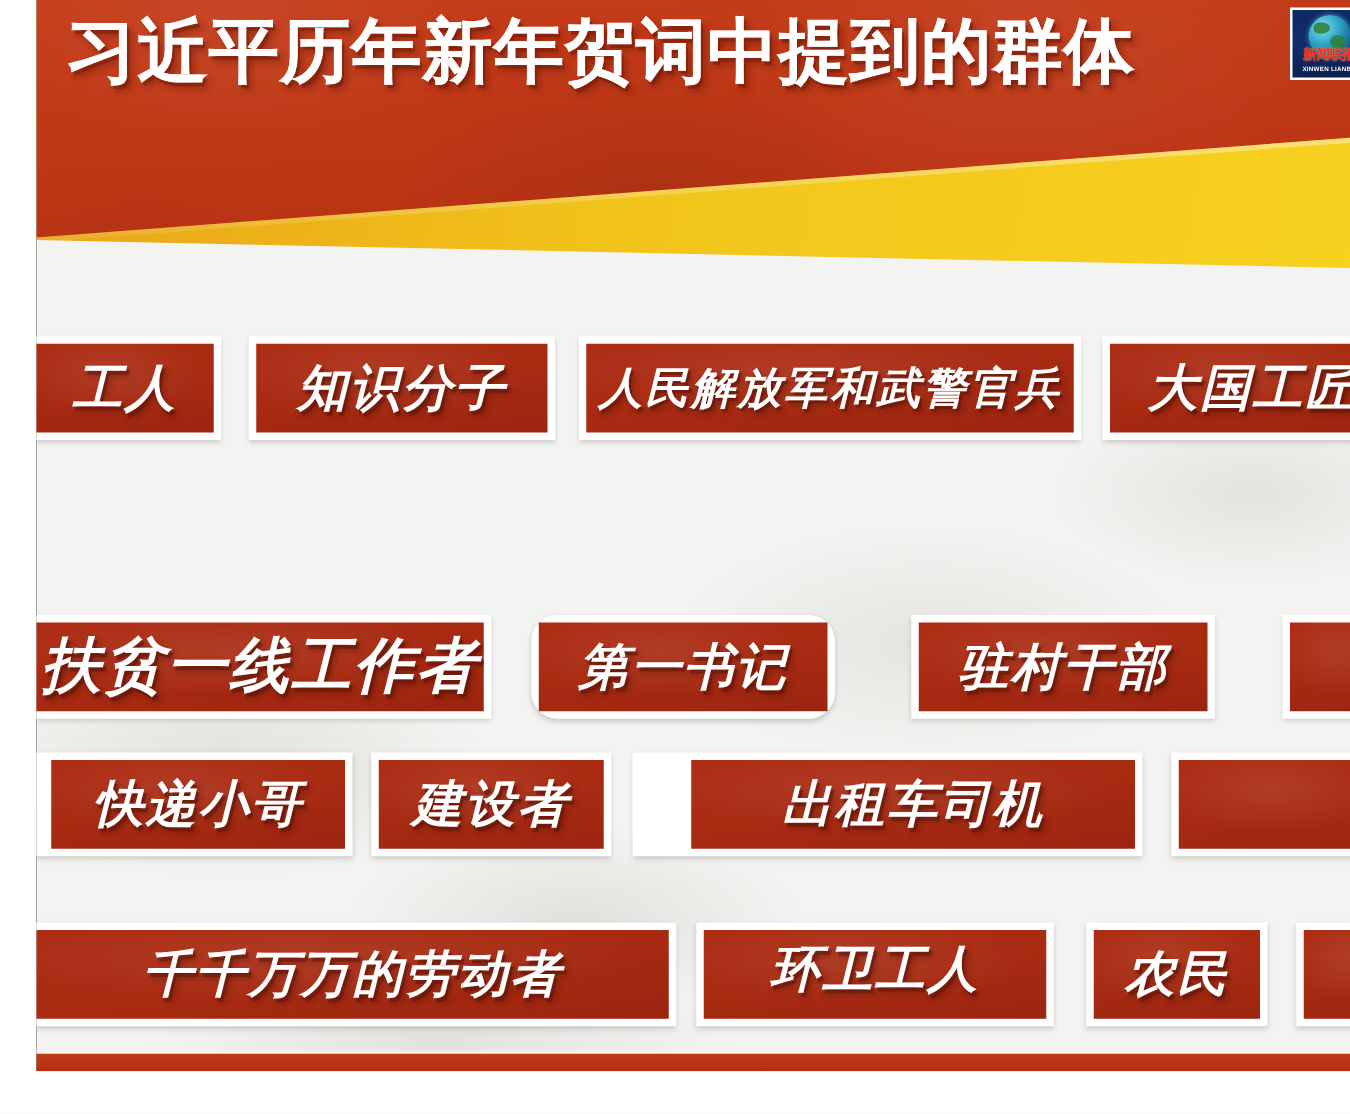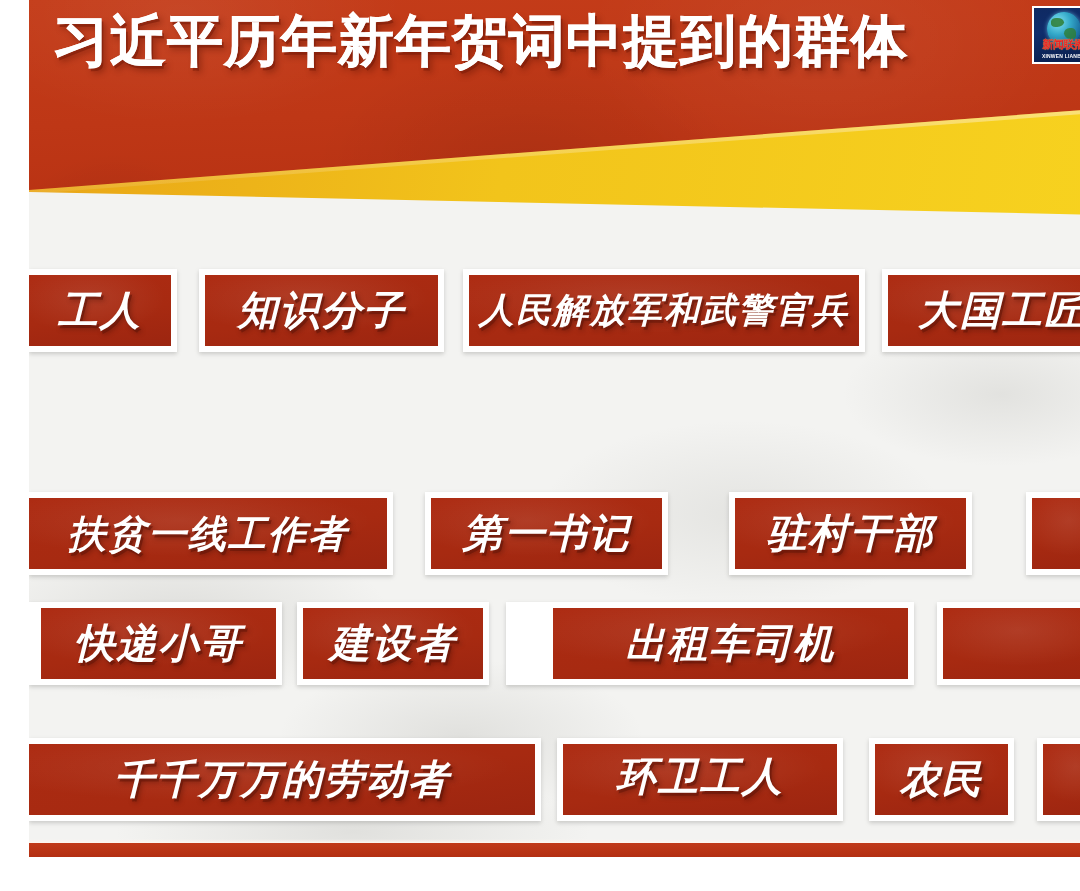--- a/index.html
+++ b/index.html
@@ -286,24 +286,24 @@
         </div>
         <div class="tag" style="position: absolute; left: 853px; top: 0px; width: 240px; height: 83px;">
           <div class="tag-inner">
             <div class="tag-text" style="font-size: 40px;">大国工匠</div>
           </div>
         </div>
       </div>
       <div class="row" style="top: 492px; height: 83px;">
         <div class="tag" style="position: absolute; left: 0px; top: 0px; width: 364px; height: 83px; padding-left: 0px;">
           <div class="tag-inner">
-            <div class="tag-text" style="font-size: 38px;">扶贫一线工作者</div>
-          </div>
-        </div>
-        <div class="tag" style="position: absolute; left: 396px; top: 0px; width: 243px; height: 83px;">
+            <div class="tag-text" style="font-size: 48px;">扶贫一线工作者</div>
+          </div>
+        </div>
+        <div class="tag" style="position: absolute; left: 396px; top: 0px; width: 243px; height: 83px; border-radius: 21px;">
           <div class="tag-inner">
             <div class="tag-text" style="font-size: 40px;">第一书记</div>
           </div>
         </div>
         <div class="tag" style="position: absolute; left: 700px; top: 0px; width: 243px; height: 83px;">
           <div class="tag-inner">
             <div class="tag-text" style="font-size: 40px;">驻村干部</div>
           </div>
         </div>
         <div class="tag" style="position: absolute; left: 997px; top: 0px; width: 100px; height: 83px;">

